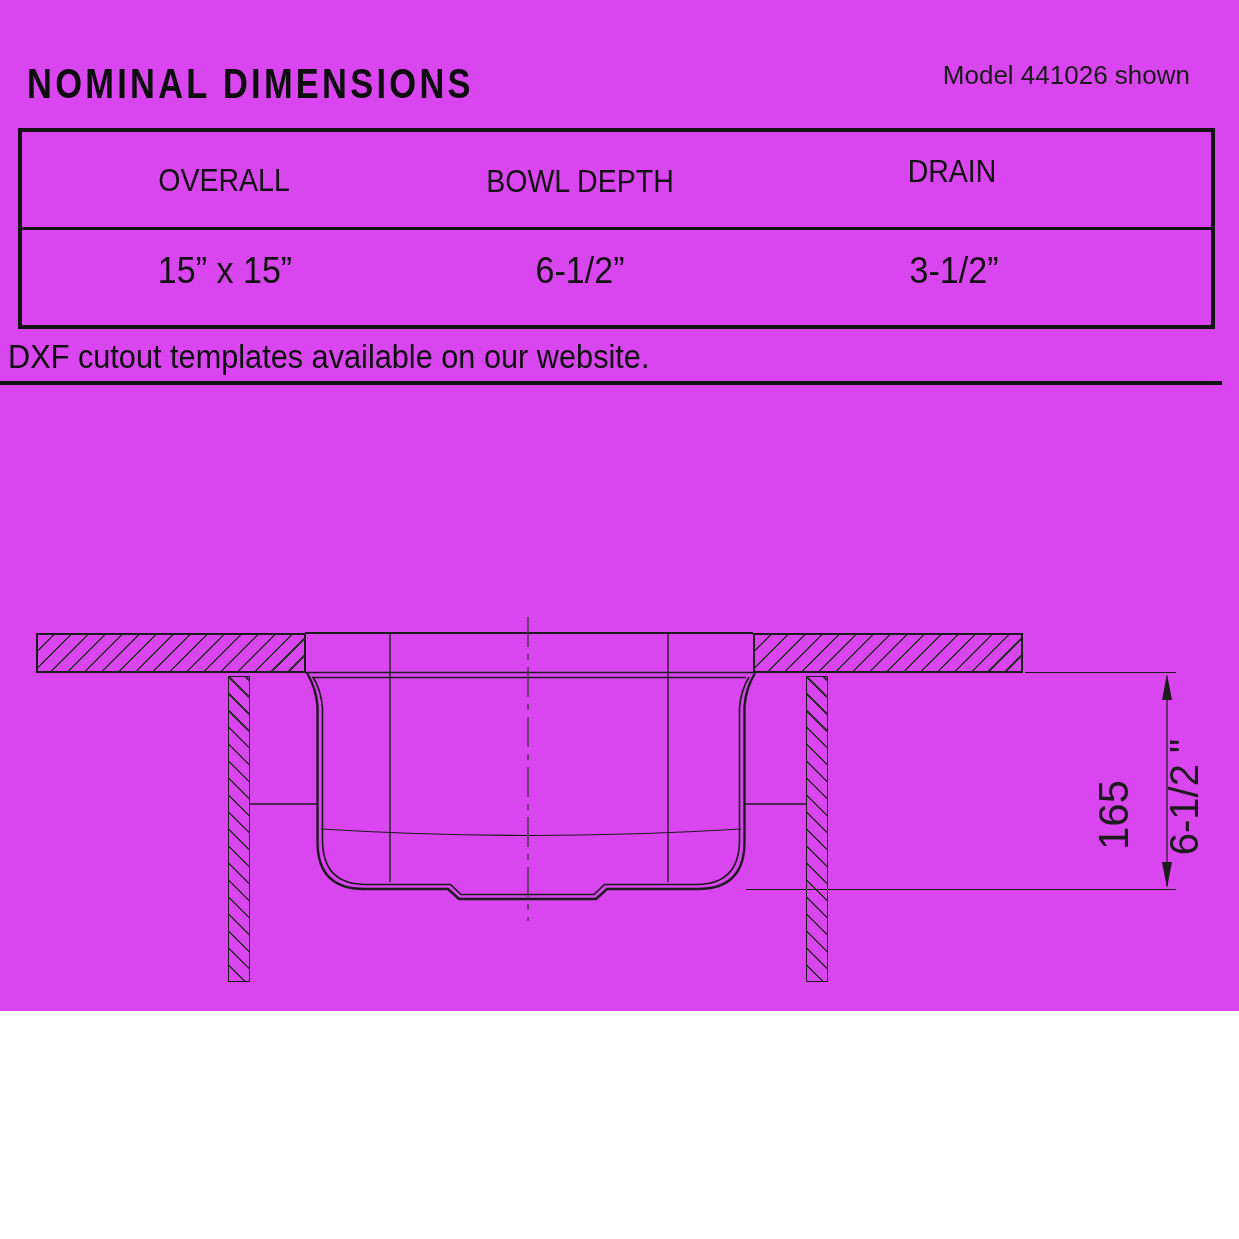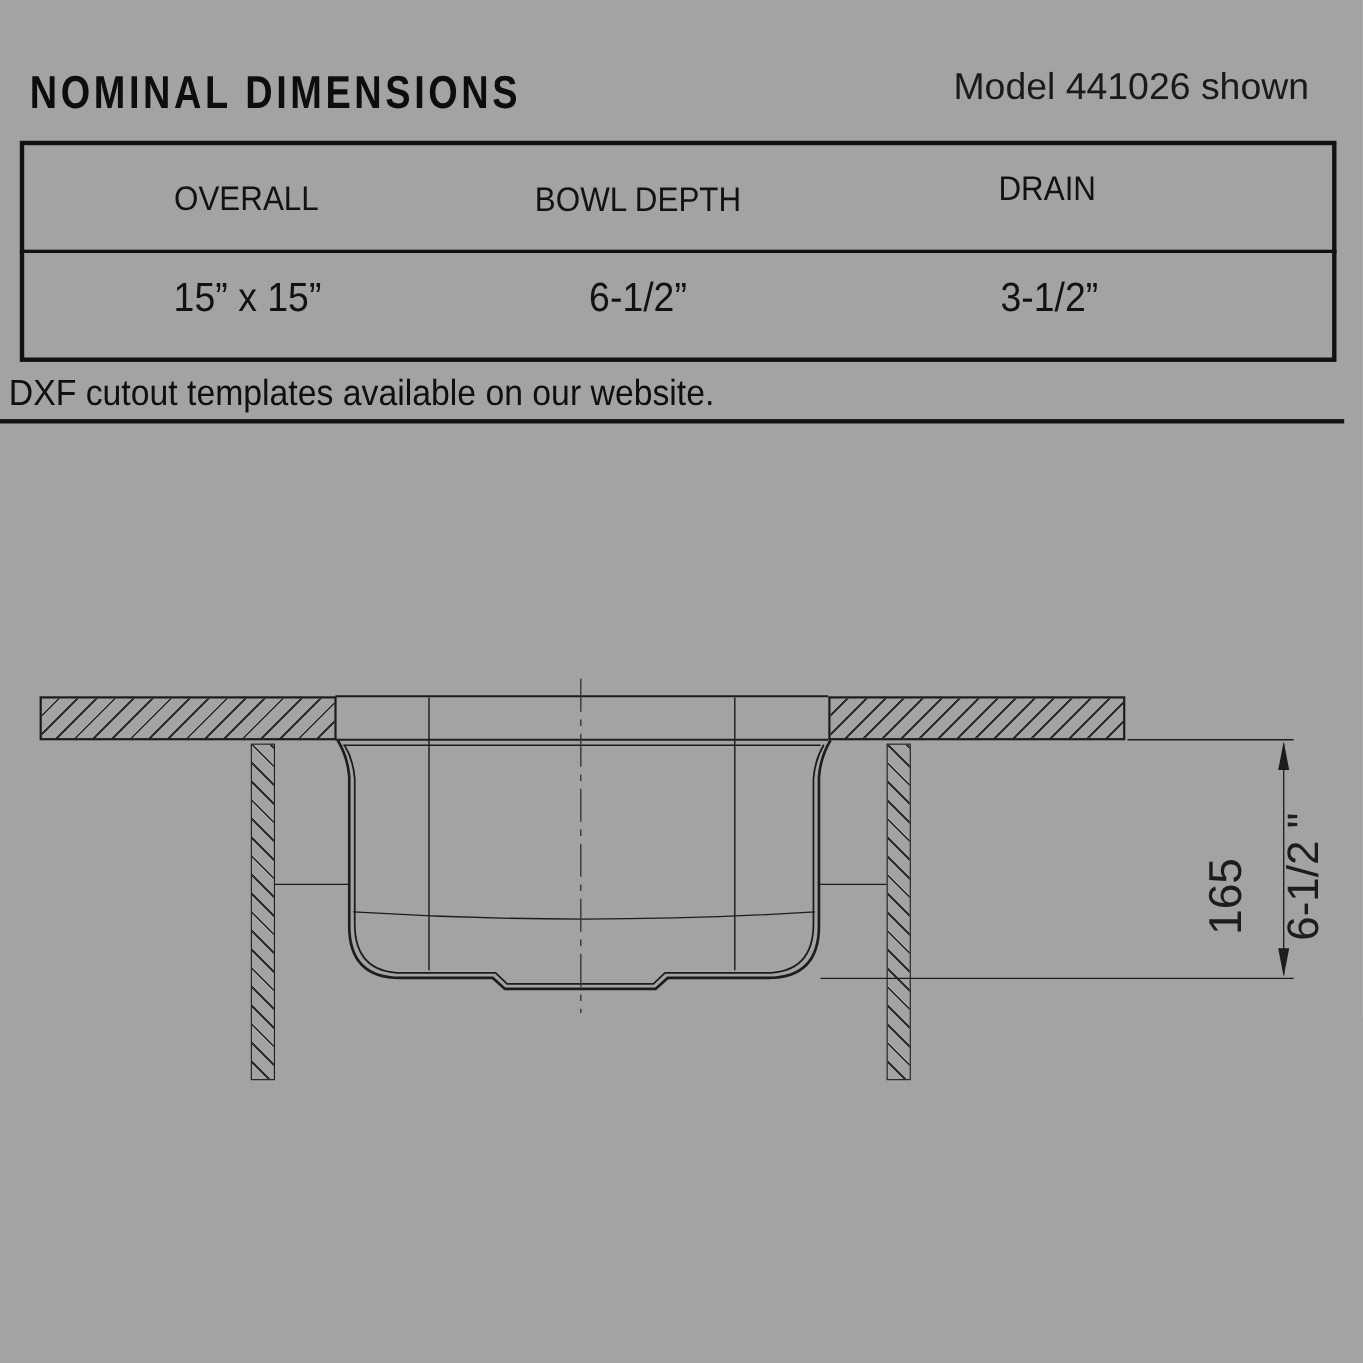--- a/index.html
+++ b/index.html
@@ -1,22 +1,22 @@
 <!DOCTYPE html>
 <html><head>
 <meta charset="utf-8">
 <style>
   html,body{margin:0;padding:0;background:#fff;}
-  .page{position:relative;width:1239px;height:1239px;background:#a3a3a3;overflow:hidden;
+  .page{position:relative;width:1239px;height:1011px;background:#d946ef;overflow:hidden;
         font-family:"Liberation Sans",sans-serif;color:#121212;}
 
   .title{position:absolute;left:27px;top:60px;font-size:42px;font-weight:800;
          letter-spacing:4px;white-space:nowrap;transform:scaleX(.82);transform-origin:left top;
          color:#0d0d0d;}
-  .model{position:absolute;right:49px;top:60px;font-size:34px;font-weight:400;
+  .model{position:absolute;right:49px;top:60px;font-size:26px;font-weight:400;
          white-space:nowrap;color:#1a1a1a;}
 
   .spec-table{position:absolute;left:18px;top:128px;width:1197px;height:201px;
               border:4px solid #121212;box-sizing:border-box;}
   .row-divider{position:absolute;left:18px;top:227px;width:1197px;height:3px;background:#121212;}
 
   .cell{position:absolute;white-space:nowrap;transform:translate(-50%,-50%) scaleX(.92);}
   .cell.hdr{font-size:31px;}
   .cell.val{font-size:37px;}
   .c1h{left:224px;top:181px;} .c2h{left:580px;top:182px;} .c3h{left:952px;top:172px;}

